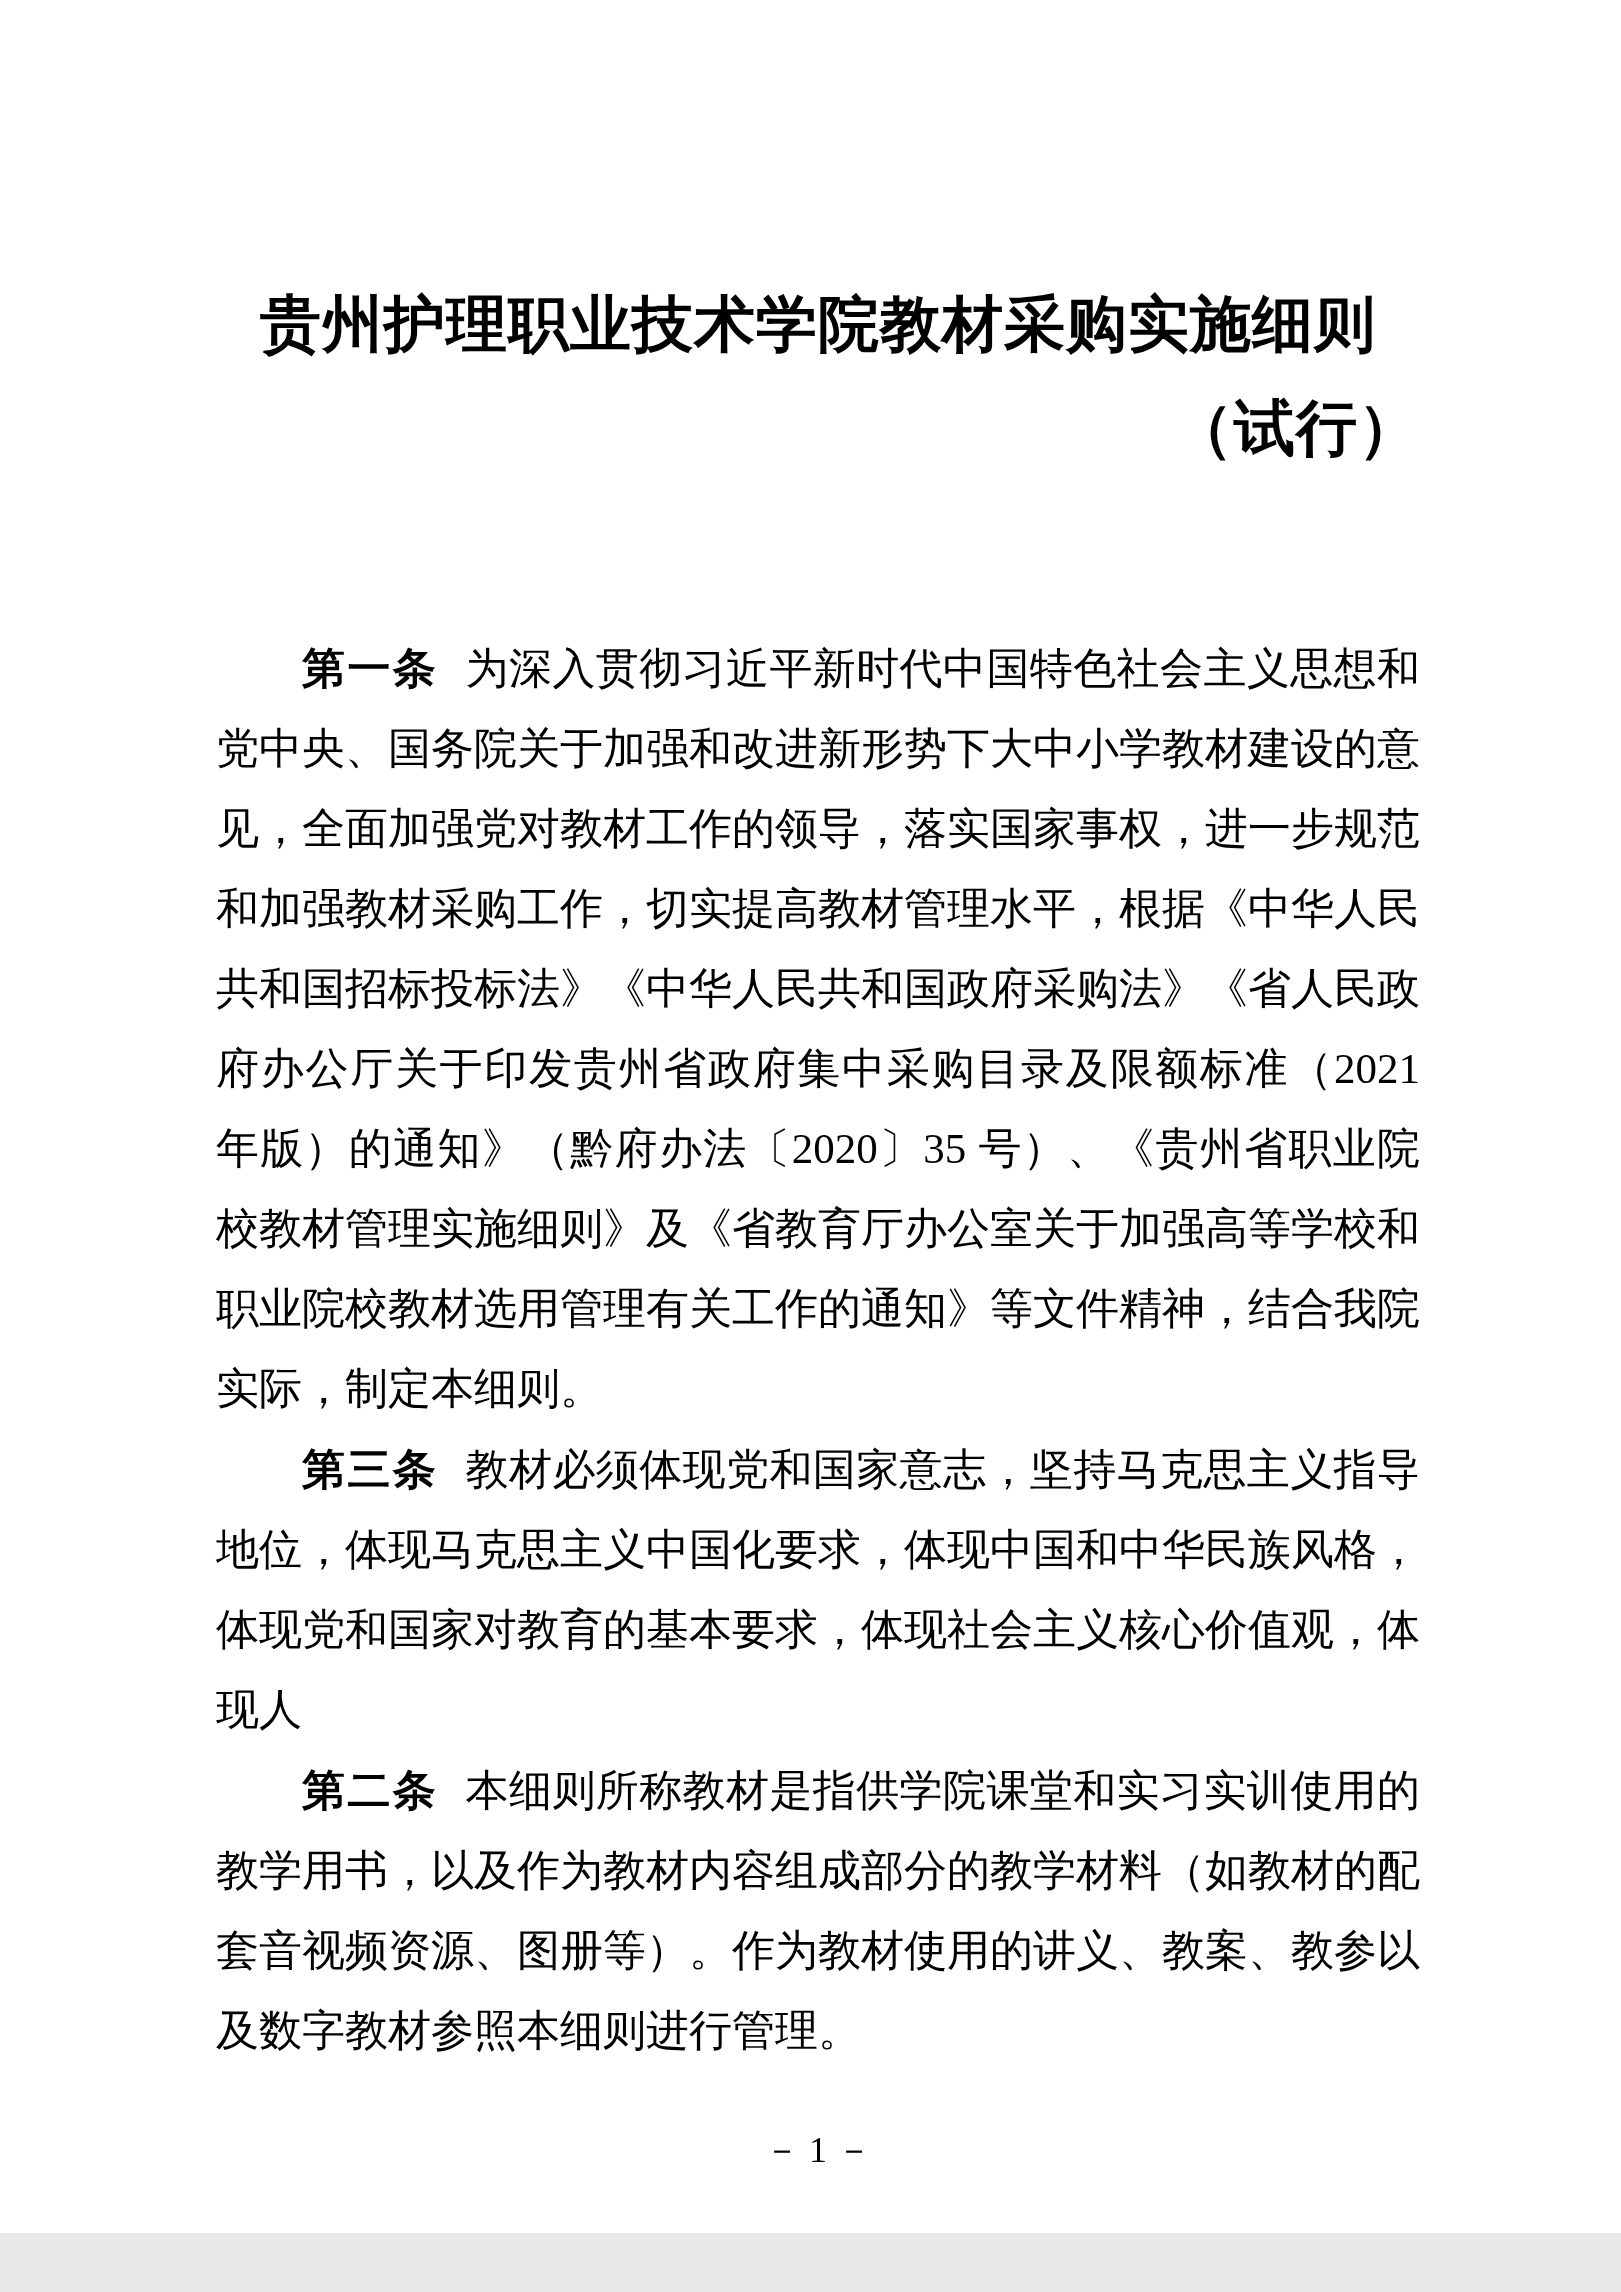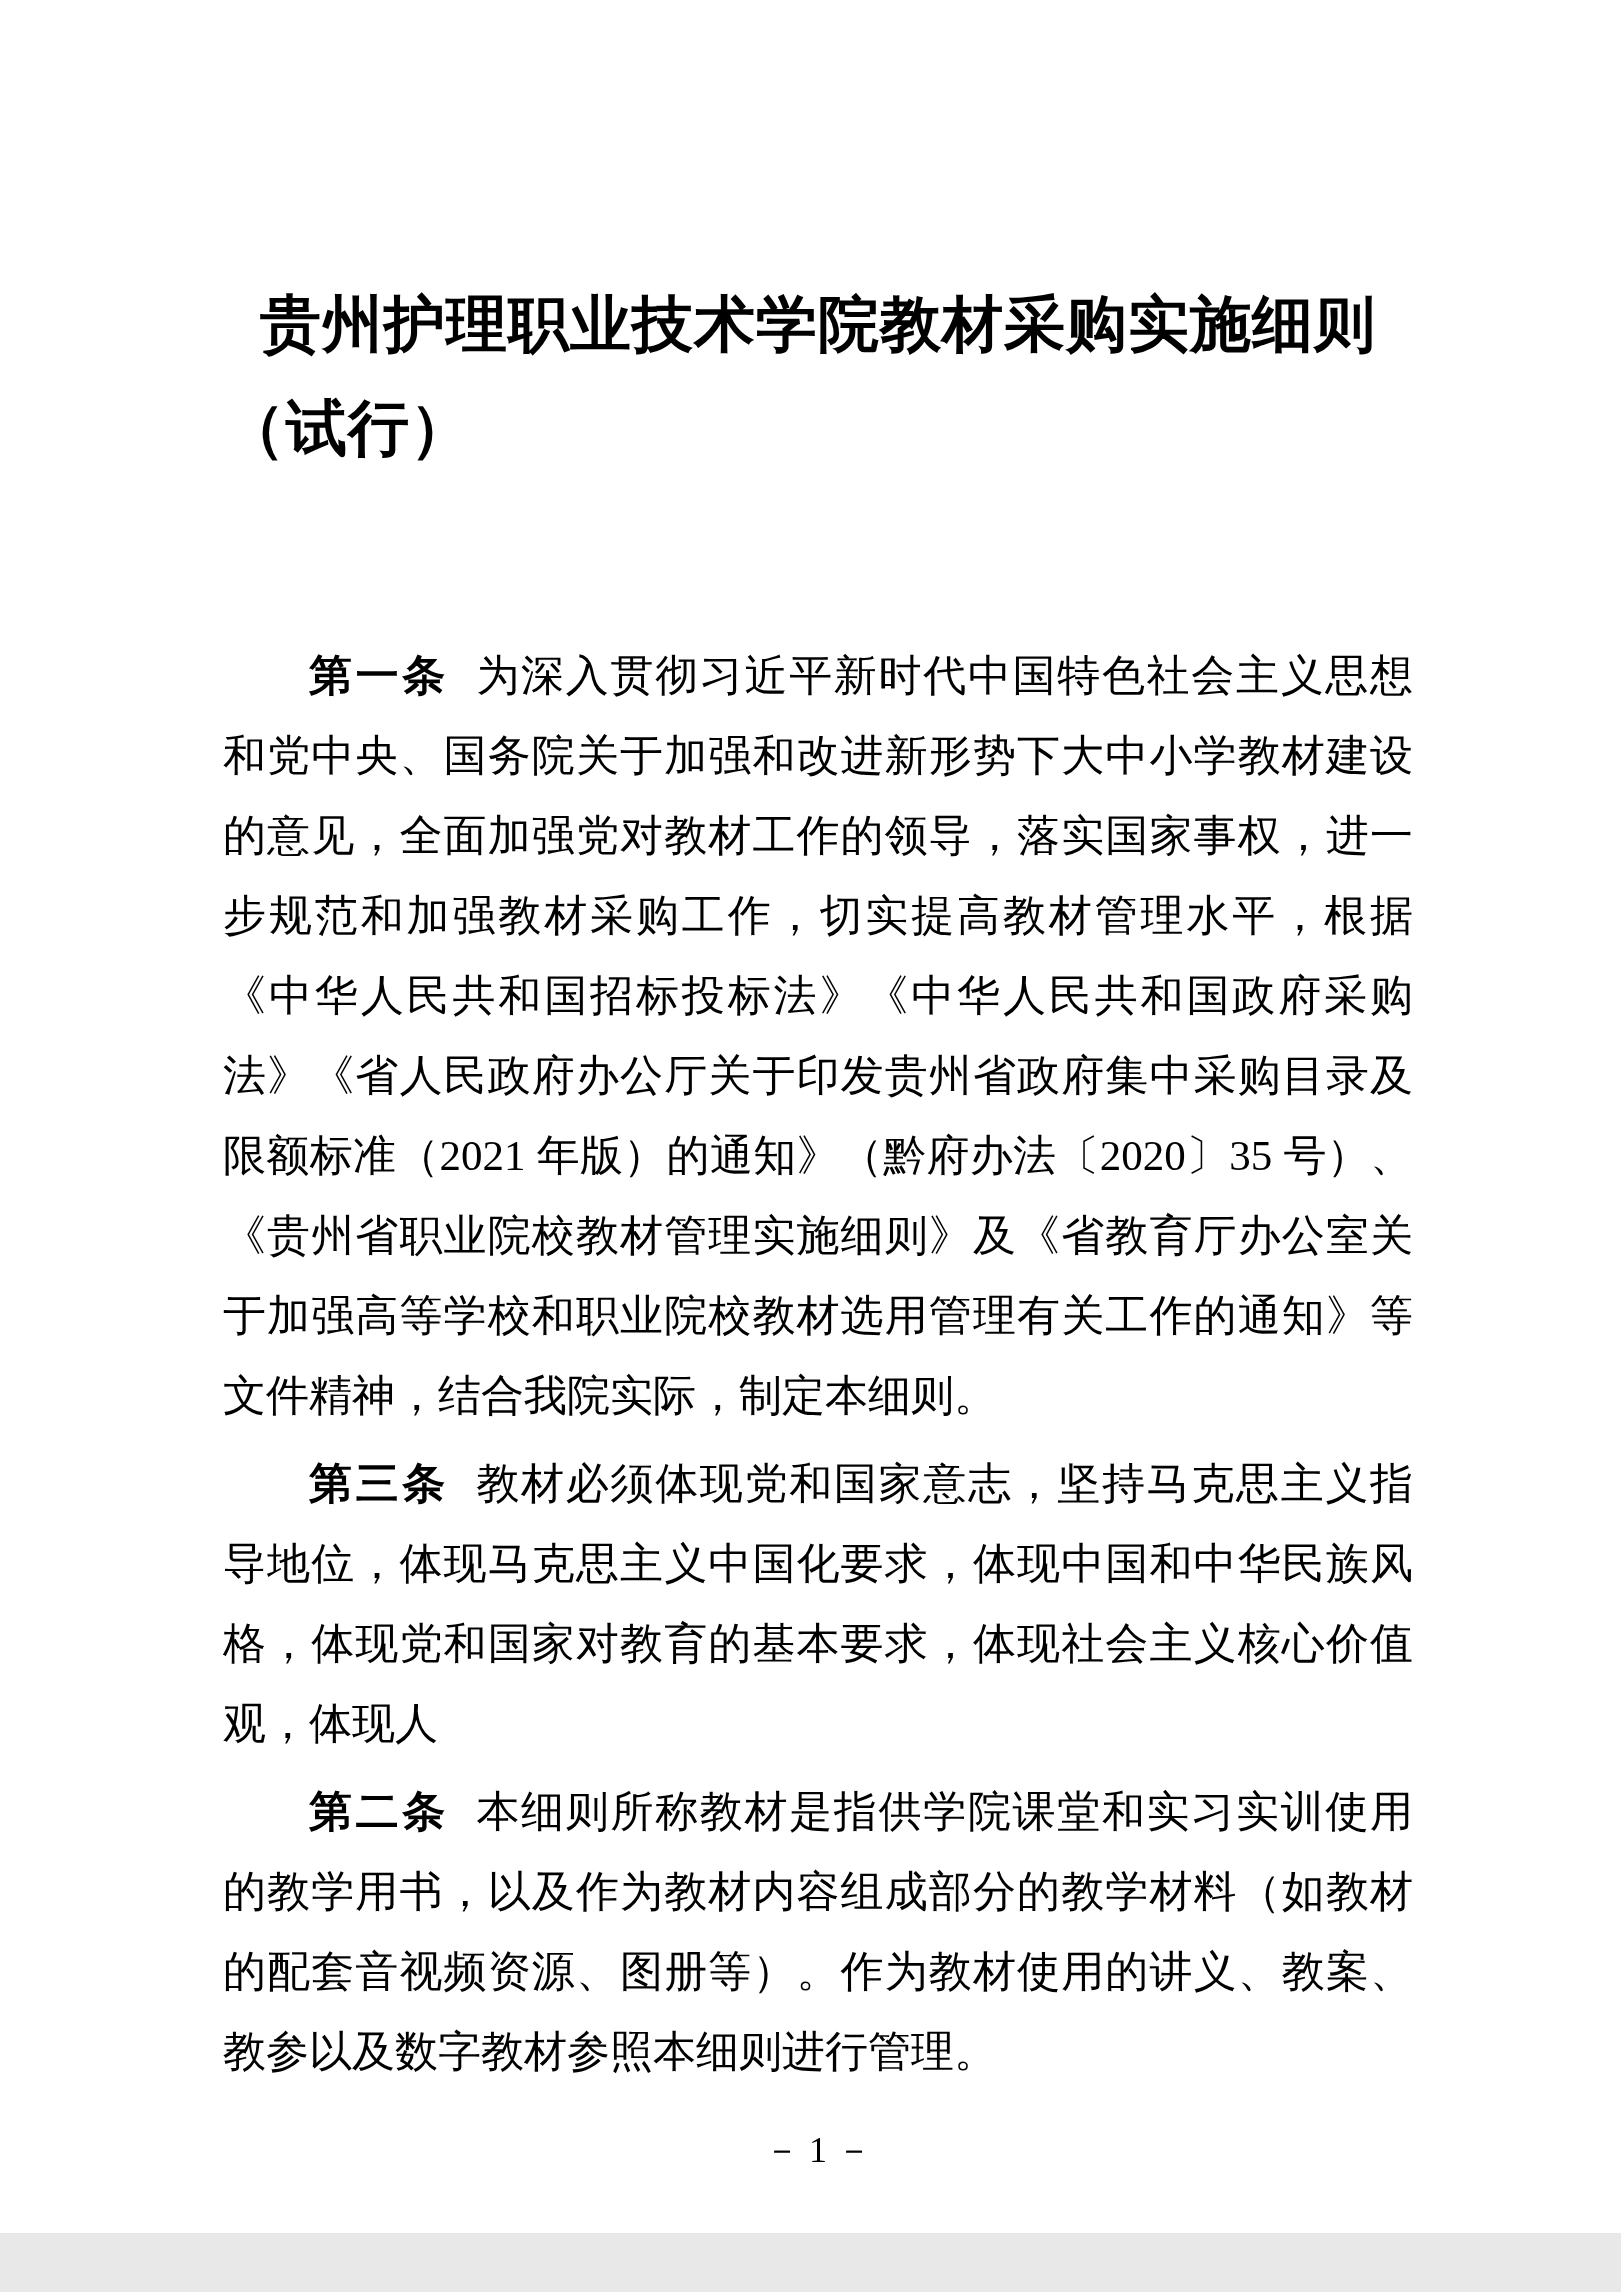--- a/index.html
+++ b/index.html
@@ -26,23 +26,23 @@
     font-size: 61px;
     line-height: 86px;
     font-weight: bold;
     font-family: "Liberation Serif", "DejaVu Serif", serif;
     letter-spacing: 1px;
     white-space: nowrap;
   }
   .doc-title-2 {
     position: absolute;
     top: 386px;
-    left: 224px;
+    left: 216px;
     width: 1204px;
-    text-align: left;
+    text-align: right;
     font-size: 61px;
     line-height: 86px;
     font-weight: bold;
     font-family: "Liberation Serif", "DejaVu Serif", serif;
     letter-spacing: 1px;
     white-space: nowrap;
   }
   .chapter-heading {
     position: absolute;
     top: 557px;
@@ -59,21 +59,21 @@
     position: absolute;
     top: 628px;
     left: 216px;
     width: 1204px;
     font-size: 43px;
     line-height: 80px;
     text-align: justify;
     text-align-last: left;
   }
   .body-block p {
-    margin: 7px;
+    margin: 0;
     padding: 0;
     text-indent: 86px;
   }
   .article-lead {
     font-weight: bold;
     font-family: "Liberation Sans", "DejaVu Sans", sans-serif;
     padding-right: 27.4px;
     letter-spacing: 2px;
   }
   .footer-page-number {

